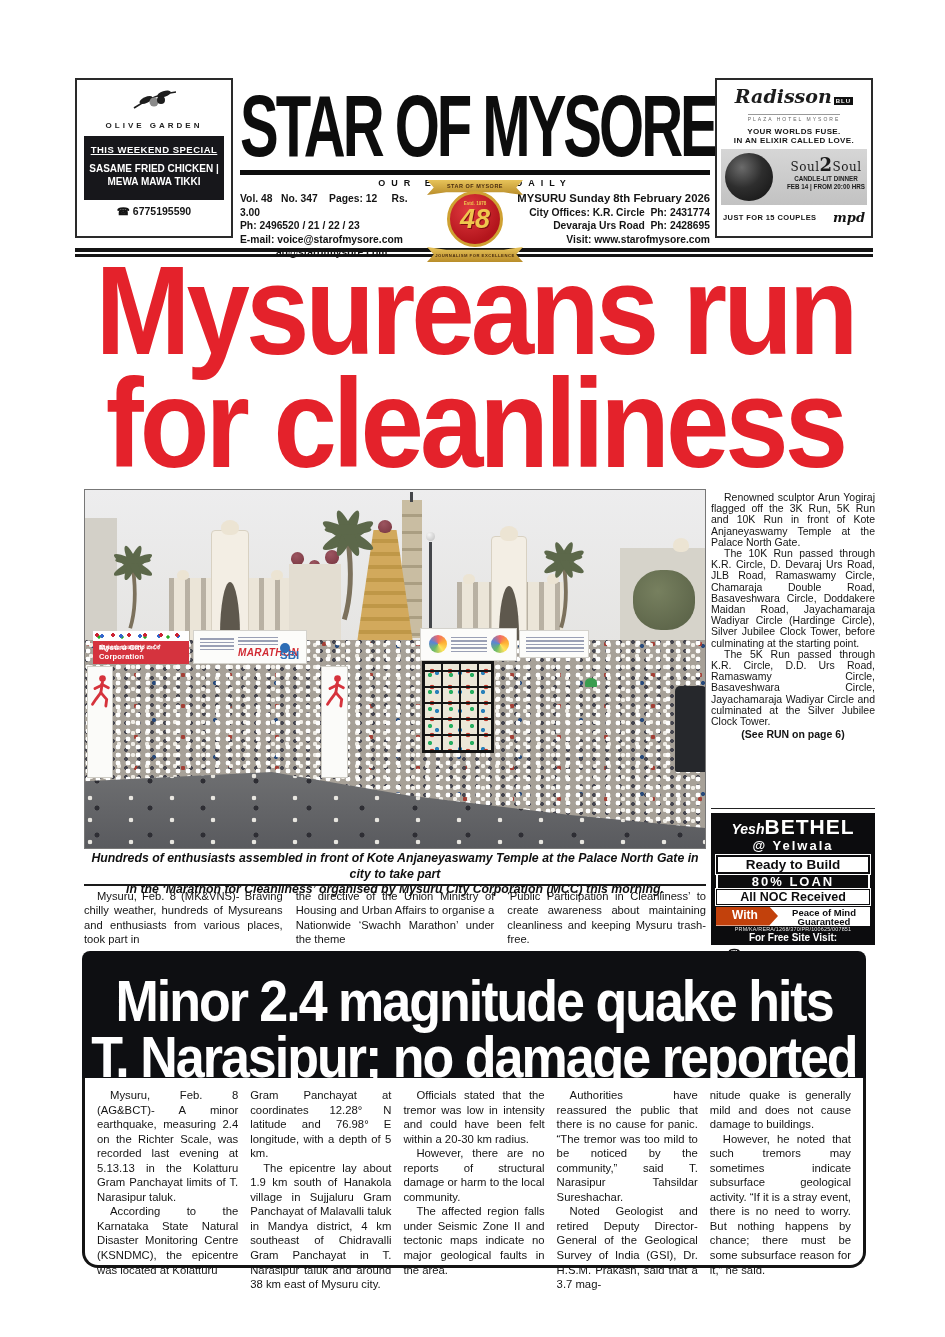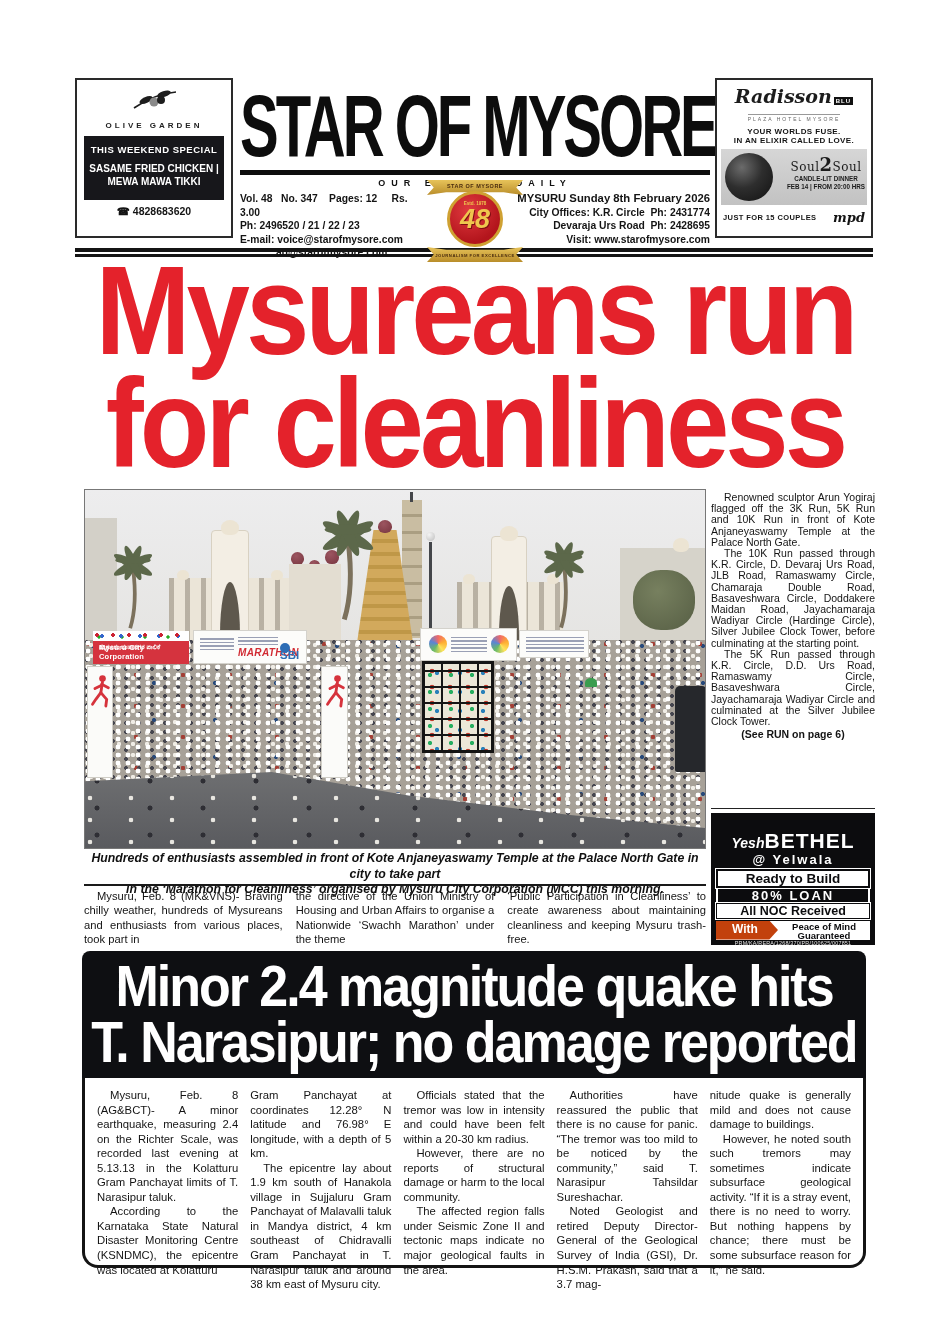--- a/index.html
+++ b/index.html
@@ -6,21 +6,21 @@
   html,body { background:#ffffff; }
   body { width:945px; height:1337px; position:relative; font-family:"Liberation Sans", sans-serif; color:#141414; overflow:hidden; }
   .abs { position:absolute; }
 
   
   .ad-box { border:2px solid #2a2a2a; background:#fff; }
   .ad-left { left:75px; top:78px; width:158px; height:160px; text-align:center; padding-top:6px; }
   .og-logo { height:30px; }
   .og-name { font-size:8px; letter-spacing:3px; font-weight:bold; color:#222; margin-top:1px; }
   .og-black { background:#17171b; color:#fff; margin:6px 7px 5px; padding:8px 3px 12px; }
-  .og-special { font-size:9.5px; font-weight:bold; letter-spacing:.5px; margin-bottom:7px; }
+  .og-special { font-size:9.5px; font-weight:bold; letter-spacing:.5px; text-decoration:underline; margin-bottom:7px; }
   .og-items { font-size:10px; font-weight:bold; line-height:13px; }
   .og-phone { font-size:10.5px; font-weight:bold; }
 
   .ad-right { left:715px; top:78px; width:158px; height:160px; text-align:center; padding-top:5px; }
   .rad-row { display:flex; justify-content:center; align-items:baseline; gap:2px; }
   .rad-name { font-family:"DejaVu Serif", serif; font-style:italic; font-weight:bold; font-size:19px; color:#1c1c1c; }
   .rad-blu { background:#111; color:#fff; font-size:6px; font-weight:bold; padding:1px 2px; letter-spacing:1px; }
   .rad-sub { font-size:5px; letter-spacing:2px; color:#666; border-top:1px solid #999; display:inline-block; padding-top:1px; margin-top:1px; }
   .rad-tag { font-size:8px; font-weight:bold; letter-spacing:.4px; margin-top:2px; }
   .rad-band { background:linear-gradient(#d6d6d6,#c2c2c2); margin:4px 4px 3px; height:56px; position:relative; text-align:left; }
@@ -131,21 +131,21 @@
   .story .col { flex:1; font-size:11.2px; line-height:14.3px; text-align:justify; }
   .ind { text-indent:13px; }
 
   
   .run-col { left:711px; top:492px; width:164px; font-size:10.5px; line-height:11.2px; text-align:justify; }
   .run-col p { margin:0; }
   .run-see { text-align:center; font-weight:bold; text-indent:0 !important; margin-top:2px !important; }
   .run-divider { left:711px; top:808px; width:164px; border-top:1.5px solid #222; }
 
   
-  .bethel { left:711px; top:813px; width:164px; height:132px; background:#0c0c0e; color:#fff; text-align:center; padding:18px 3px; }
+  .bethel { left:711px; top:813px; width:164px; height:132px; background:#0c0c0e; color:#fff; text-align:center; padding:4px 3px; }
   .bt-r1 { line-height:19px; white-space:nowrap; }
   .bt-yesh { font-style:italic; font-weight:bold; font-size:14px; }
   .bt-brand { font-weight:bold; font-size:21px; letter-spacing:1px; }
   .bt-at { font-weight:bold; font-size:13px; letter-spacing:2px; line-height:13px; }
   .bt-ready { background:#fff; color:#0c0c0e; font-weight:bold; font-size:13.5px; border:2px solid #0c0c0e;
               outline:1.5px solid #fff; margin:2.5px 2px 0; line-height:15px; }
   .bt-loan { background:#0c0c0e; color:#fff; font-weight:bold; font-size:13px; letter-spacing:2px;
              border-left:2px solid #fff; border-right:2px solid #fff; margin:0 2px; line-height:15px; }
   .bt-noc { background:#fff; color:#0c0c0e; font-weight:bold; font-size:12.5px; margin:0 2px; line-height:14px;
             outline:1.5px solid #fff; border:1.5px solid #0c0c0e; }
@@ -154,21 +154,21 @@
                  padding:0 8px 0 4px; clip-path:polygon(0 0,86% 0,100% 50%,86% 100%,0 100%); flex:0 0 62px; }
   .bt-peace { flex:1; font-weight:bold; font-size:9.5px; line-height:9.5px; padding-top:1px; }
   .bt-rera { font-size:5.4px; letter-spacing:.2px; line-height:7px; color:#e8e8e8; }
   .bt-visit { font-weight:bold; font-size:10px; line-height:10px; }
   .bt-phone-row { display:flex; align-items:center; justify-content:center; gap:4px; line-height:19px; }
   .bt-phone-ic { width:15px; height:15px; border-radius:50%; background:#fff; color:#0c0c0e; font-size:10px; line-height:15px; }
   .bt-phone { font-weight:bold; font-size:19px; letter-spacing:1px; }
 
   
   .quake-head { left:82px; top:951px; width:784px; height:127px; background:#0e0f12; color:#fff; text-align:center;
-                border-radius:8px 8px 0 0; padding-top:3px; }
+                border-radius:8px 8px 0 0; padding-top:18px; }
   .quake-head div { font-size:52px; font-weight:bold; letter-spacing:-2px; line-height:56px;
                     transform:scaleY(1.12); transform-origin:top center; }
   .quake-box { left:82px; top:1078px; width:784px; height:190px; border:3px solid #141414; border-top:none;
                border-radius:0 0 16px 16px; padding:10px 12px; display:flex; gap:12px; background:#fff; }
   .qcol { flex:1; font-size:11.3px; line-height:14.55px; text-align:justify; }
   .qcol p, .story p { margin:0; }
 </style>
 </head>
 <body>
 
@@ -201,21 +201,21 @@
       <ellipse cx="40" cy="8" rx="7" ry="3" fill="#1d1d1d" transform="rotate(-18 40 8)"></ellipse>
       <circle cx="30" cy="16" r="4.5" fill="#8a8a8a"></circle>
       <circle cx="37" cy="14" r="4" fill="#1d1d1d"></circle>
     </svg>
   </div>
   <div class="og-name">OLIVE GARDEN</div>
   <div class="og-black">
     <div class="og-special">THIS WEEKEND SPECIAL</div>
     <div class="og-items">SASAME FRIED CHICKEN | MEWA MAWA TIKKI</div>
   </div>
-  <div class="og-phone"><span>☎</span> <span>4828683620</span></div>
+  <div class="og-phone"><span>☎</span> <span>6775195590</span></div>
 </div>
 
 <div class="abs masthead">
   <div class="mast-title">STAR OF MYSORE</div>
   <div class="mast-rule"></div>
   <div class="mast-tagline">OUR EVENING DAILY</div>
   <div class="mast-info">
     <div class="mi-left">
       <div class="pre">Vol. 48   No. 347    Pages: 12     Rs. 3.00</div>
       <div>Ph: 2496520 / 21 / 22 / 23</div>
@@ -438,15 +438,15 @@
     <p class="ind">Officials stated that the tremor was low in intensity and could have been felt within a 20-30 km radius.</p>
     <p class="ind">However, there are no reports of structural damage or harm to the local community.</p>
     <p class="ind">The affected region falls under Seismic Zone II and tectonic maps indicate no major geological faults in the area.</p>
   </div>
   <div class="qcol">
     <p class="ind">Authorities have reassured the public that there is no cause for panic. “The tremor was too mild to be noticed by the community,” said T. Narasipur Tahsildar Sureshachar.</p>
     <p class="ind">Noted Geologist and retired Deputy Director-General of the Geological Survey of India (GSI), Dr. H.S.M. Prakash, said that a 3.7 mag-</p>
   </div>
   <div class="qcol">
     <p>nitude quake is generally mild and does not cause damage to buildings.</p>
-    <p class="ind">However, he noted south such tremors may sometimes indicate subsurface geological activity. “If it is a stray event, there is no need to worry. But nothing happens by chance; there must be some subsurface reason for it,” he said.</p>
+    <p class="ind">However, he noted that such tremors may sometimes indicate subsurface geological activity. “If it is a stray event, there is no need to worry. But nothing happens by chance; there must be some subsurface reason for it,” he said.</p>
   </div>
 </div>
 
 </body></html>

